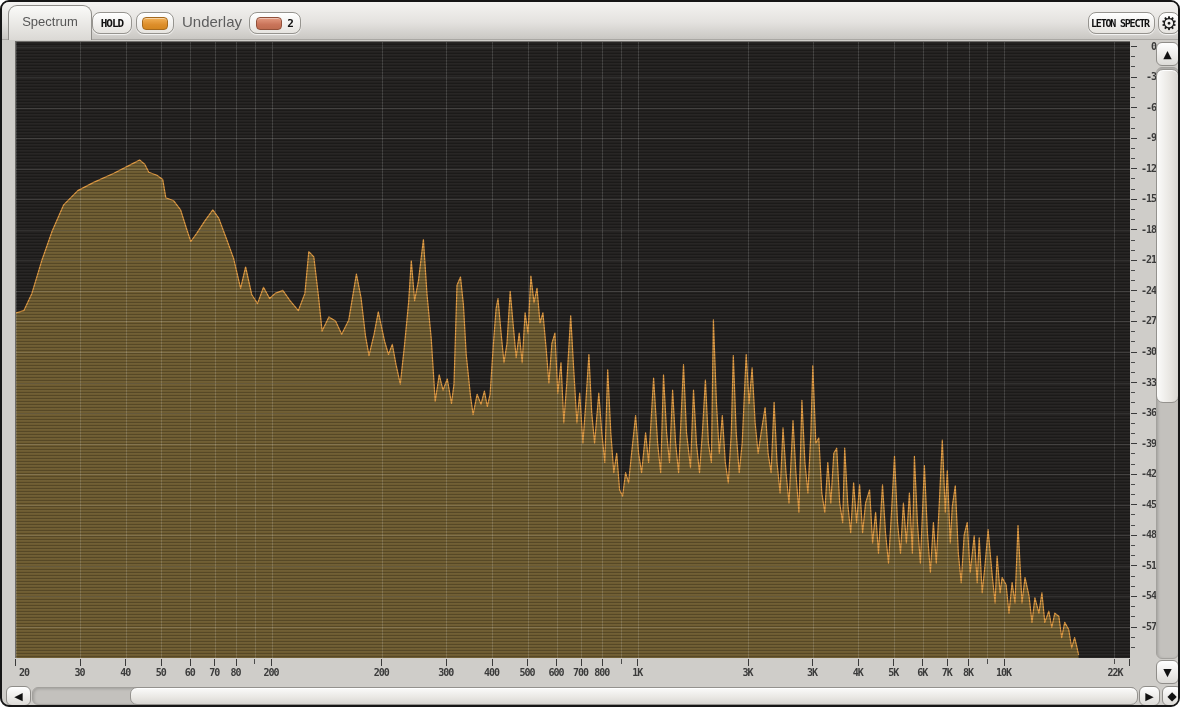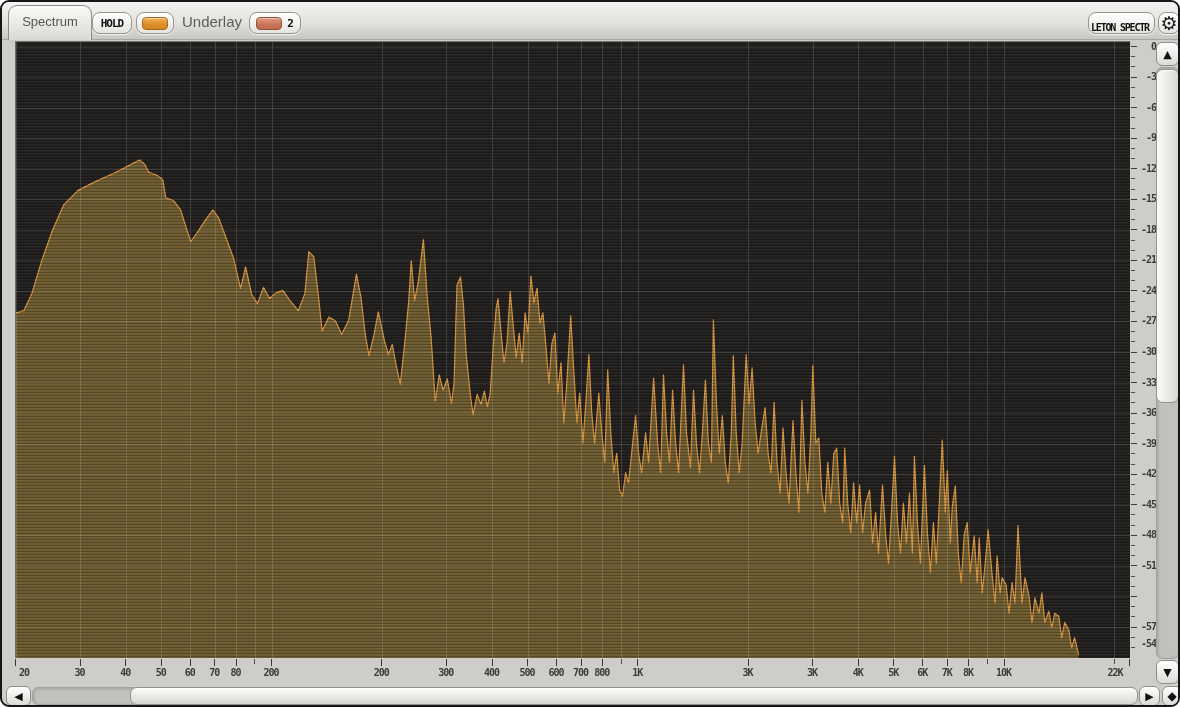--- a/index.html
+++ b/index.html
@@ -46,21 +46,21 @@
   }
   .swatchbtn{left:134px;width:38px;}
   .lbl{position:absolute;top:11px;color:#5d5d5d;font-size:15px;}
   .lbl.underlay{left:180px;}
   .ubtn{left:247px;width:52px;gap:5px;}
   .ubtn .num{font-family:"DejaVu Sans Mono",monospace;font-weight:bold;font-size:11px;color:#111;}
   .lbl.mode{left:1042px;margin-top:43px;}
   .modesel{
     left:1086px;width:67px;padding:0 2px;overflow:hidden;
     font-family:"DejaVu Sans Mono",monospace;font-weight:bold;font-size:10px;
-    letter-spacing:-1.2px;color:#111;white-space:nowrap;justify-content:flex-start;align-items:flex-end;
+    letter-spacing:-1.2px;color:#111;white-space:nowrap;justify-content:flex-start;
   }
   .gearbtn{left:1156px;width:22px;}
   .gearbtn span{font-family:"DejaVu Sans",sans-serif;font-size:19px;color:#1a1a1a;line-height:20px;}
   
   .plot{
     position:absolute;left:13px;top:39px;width:1115px;height:617px;
     background:#232120;
     border-top:1px solid #6f6d6a;border-left:1px solid #6f6d6a;
     overflow:hidden;
   }
@@ -279,21 +279,21 @@
       <div class="dbtick minor" style="top: 483.6px;"></div>
       <div class="dbtick major" style="top: 493.8px;"></div>
       <div class="dblabel" style="top: 488.3px;">-48</div>
       <div class="dbtick minor" style="top: 504px;"></div>
       <div class="dbtick minor" style="top: 514.2px;"></div>
       <div class="dbtick major" style="top: 524.4px;"></div>
       <div class="dblabel" style="top: 518.9px;">-51</div>
       <div class="dbtick minor" style="top: 534.5px;"></div>
       <div class="dbtick minor" style="top: 544.7px;"></div>
       <div class="dbtick major" style="top: 554.9px;"></div>
-      <div class="dblabel" style="top: 549.4px; margin-top: 48px;">-54</div>
+      <div class="dblabel" style="top: 549.4px;">-54</div>
       <div class="dbtick minor" style="top: 565.1px;"></div>
       <div class="dbtick minor" style="top: 575.3px;"></div>
       <div class="dbtick major" style="top: 585.5px;"></div>
       <div class="dblabel" style="top: 580px;">-57</div>
       <div class="dbtick minor" style="top: 595.6px;"></div>
       <div class="dbtick minor" style="top: 605.8px;"></div>
     </div>
 
   <div class="freqaxis" id="freqaxis">
       <div class="ftick major" style="left: 0px;"></div>

